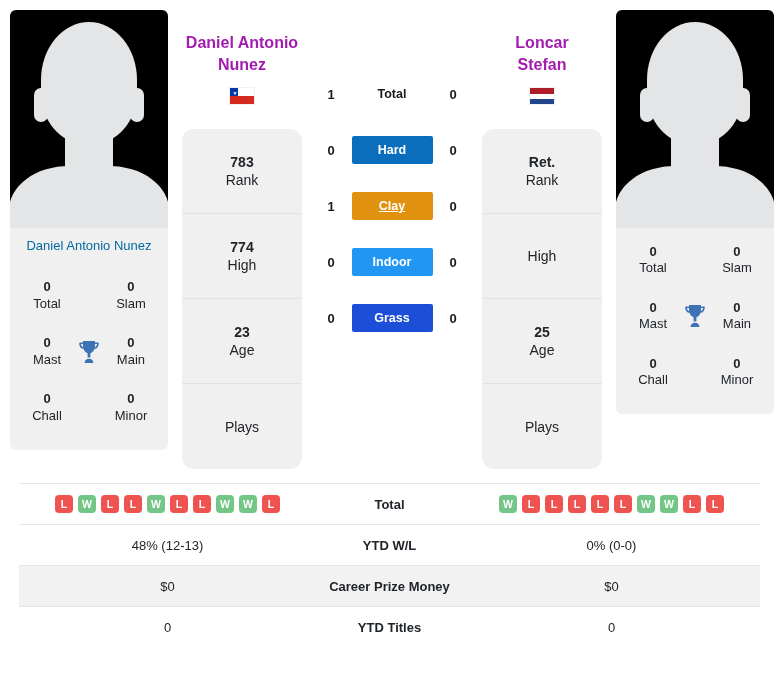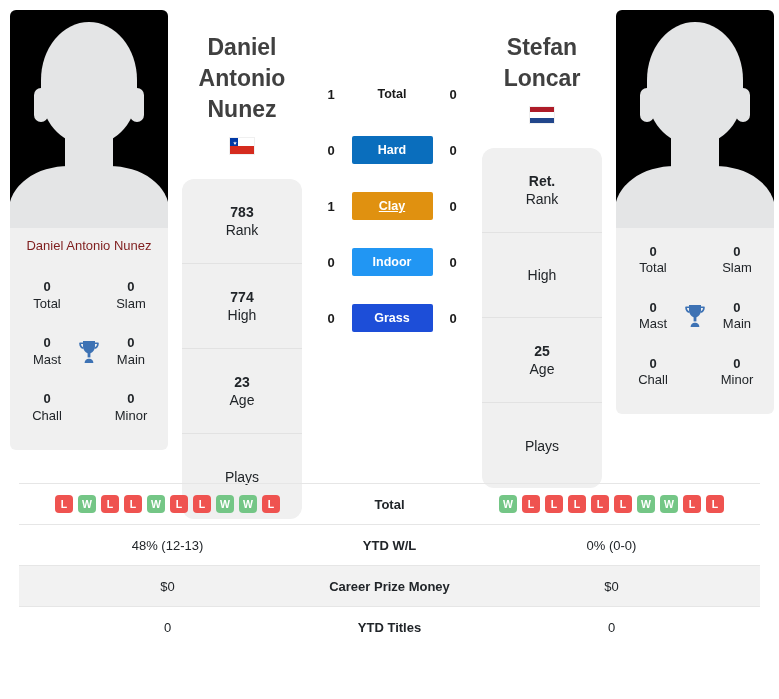--- a/index.html
+++ b/index.html
@@ -61,21 +61,21 @@
   .sil-shoulders {
     position: absolute;
     width: 160px; height: 80px;
     left: -1px; top: 156px;
     background: #e4e5e6;
     border-radius: 60px 60px 0 0 / 44px 44px 0 0;
   }
   .avatar-name {
     text-align: center;
     font-size: 13px;
-    color: #7f1d1d;
+    color: #0369a1;
     padding: 10px 4px 10px 4px;
     line-height: 1.2;
     white-space: nowrap;
     overflow: hidden;
   }
   .trophy-grid {
     padding: 4px 0 14px 0;
   }
   .trophy-row {
     display: flex;
@@ -97,24 +97,24 @@
 
   
   .name-col {
     width: 120px;
     flex: 0 0 120px;
     margin: 0 14px;
     padding-top: 22px;
   }
   .player-name {
     text-align: center;
-    font-size: 23px;
+    font-size: 16px;
     font-weight: bold;
     line-height: 1.35;
-    color: #404040;
+    color: #a21caf;
   }
   .flag-wrap {
     display: flex; justify-content: center; margin-top: 12px; height: 20px;
   }
   .flag {
     width: 26px; height: 18px; position: relative; overflow: hidden;
     border: 1px solid rgba(0,0,0,0.06);
   }
   
   .flag-cl { background: #ffffff; }
@@ -353,22 +353,22 @@
         <div class="surface-num">0</div>
         <div class="surface-mid">
           <div class="surface-bar" id="bar-grass" style="background: #1d4ed8;">Grass</div>
         </div>
         <div class="surface-num">0</div>
       </div>
     </div>
 
     <div class="name-col">
       <div class="player-name">
+        <div>Loncar</div>
         <div>Stefan</div>
-        <div>Loncar</div>
       </div>
       <div class="flag-wrap">
         <div class="flag flag-nl">
           <div class="nl-red"></div>
           <div class="nl-blue"></div>
         </div>
       </div>
       <div class="stat-stack">
         <div class="stat-box">
           <div class="stat-value">Ret.</div>

